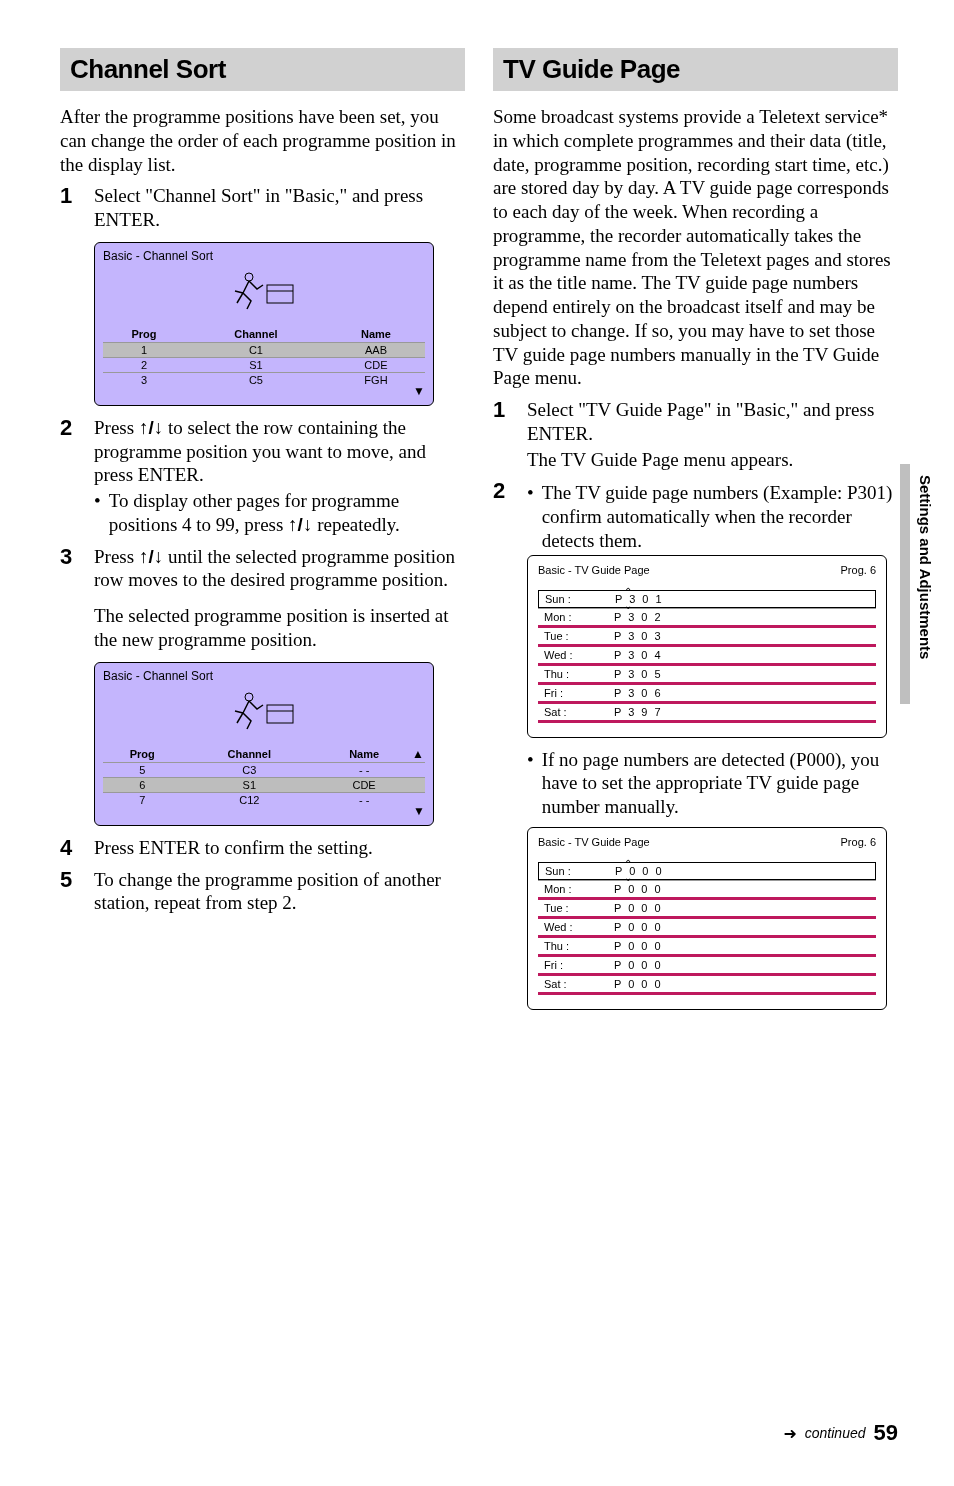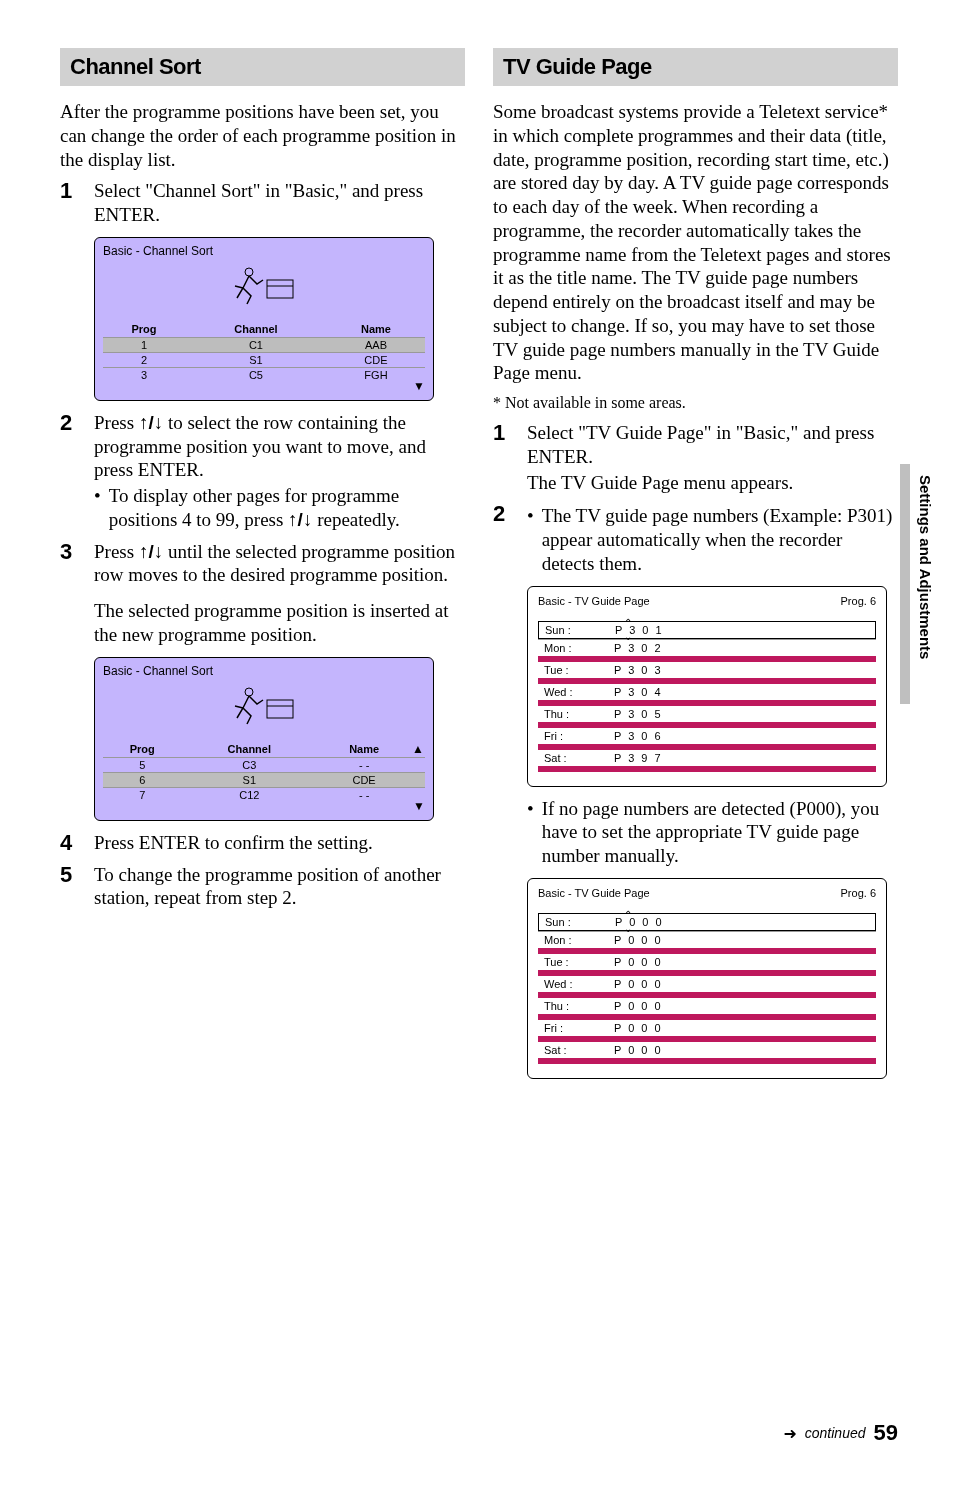--- a/index.html
+++ b/index.html
@@ -1,40 +1,40 @@
 <!DOCTYPE html>
 <html><head>
 <meta charset="utf-8">
 <style>
   * { box-sizing: border-box; margin: 0; padding: 0; }
   html, body { width: 954px; height: 1486px; background: #fff; font-family: "Times New Roman", Times, serif; color: #000; }
   .page { position: relative; width: 954px; height: 1486px; padding: 48px 56px 48px 60px; }
   .cols { display: flex; gap: 28px; }
   .col { width: 405px; }
   .section-bar { background: #d1d1d1; padding: 6px 10px; margin-bottom: 14px; }
-  .section-bar span { font-family: Arial, Helvetica, sans-serif; font-weight: 700; font-size: 22px; letter-spacing: -0.5px; }
+  .section-bar span { font-family: Arial, Helvetica, sans-serif; font-weight: 700; font-size: 26px; letter-spacing: -0.5px; }
   .body-text { font-size: 19px; line-height: 1.25; margin-bottom: 8px; }
   .step { display: flex; align-items: flex-start; gap: 12px; margin-top: 8px; }
   .step-num { font-family: Arial, Helvetica, sans-serif; font-weight: 700; font-size: 22px; width: 22px; flex-shrink: 0; line-height: 1.1; }
   .step-body { font-size: 19px; line-height: 1.25; }
   .bullet { display: flex; gap: 8px; margin-top: 2px; }
   .bullet-mark { flex-shrink: 0; }
   .ui-box { border: 1px solid #000; border-radius: 6px; padding: 6px 8px 10px 8px; font-family: Arial, Helvetica, sans-serif; font-size: 12px; margin: 10px 0 10px 34px; width: 340px; background:#c4b5fd; }
   .ui-title { font-size: 12px; margin-bottom: 4px; }
   .ui-icon { text-align:center; margin: 6px 0 10px 0; }
   .ui-icon svg { width: 70px; height: 44px; }
   .ui-table { width: 100%; border-collapse: collapse; font-size: 11px; }
   .ui-table th { font-weight: 700; text-align: center; padding: 2px 0; }
   .ui-table td { text-align: center; padding: 1px 0; border-top: 1px solid #999; }
   .hlrow td { background: #bdbdbd; }
   .triangle-down { font-size: 12px; line-height: 8px; }
   .triangle-up { font-size: 12px; line-height: 8px; }
-  .guide-box { border: 1px solid #000; border-radius: 6px; padding: 8px 10px 14px 10px; font-family: Arial, Helvetica, sans-serif; font-size: 12px; margin: 10px 0 10px 34px; width: 360px; background:#fff; position: relative; }
+  .guide-box { border: 1px solid #000; border-radius: 6px; padding: 8px 10px 14px 10px; font-family: Arial, Helvetica, sans-serif; font-size: 12px; margin: 2px 0 10px 34px; width: 360px; background:#fff; position: relative; }
   .guide-head { display:flex; justify-content: space-between; font-size: 11px; margin-bottom: 14px; }
-  .guide-row { display:flex; border-top: 1px solid #999; border-bottom: 6px solid #be185d; font-size: 11px; }
+  .guide-row { display:flex; border-top: 1px solid #999; border-bottom: 3px solid #be185d; font-size: 11px; }
   .guide-row + .guide-row { border-top: none; }
   .guide-day { width: 70px; padding: 2px 6px; }
   .guide-val { flex: 1; padding: 2px 6px; letter-spacing: 2px; }
   .guide-row.selected { border: 1px solid #000; }
   .caret { position:absolute; left: 96px; font-size: 10px; }
   .caret.top { top: 30px; }
   .caret.bot { top: 44px; }
   .footnote { font-size: 16px; line-height: 1.25; margin-top: 2px; }
   .side-tab { position: absolute; right: 44px; top: 464px; width: 10px; height: 240px; background: #bfbfbf; }
   .side-text { position: absolute; right: 20px; top: 475px; font-family: Arial, Helvetica, sans-serif; font-weight: 700; font-size: 15px; writing-mode: vertical-rl; }
@@ -169,36 +169,35 @@
         <div class="step-num">5</div>
         <div class="step-body">To change the programme position of another station, repeat from step 2.</div>
       </div>
     </div>
 
     <div class="col">
       <div class="section-bar">
         <span>TV Guide Page</span>
       </div>
       <p class="body-text">Some broadcast systems provide a Teletext service* in which complete programmes and their data (title, date, programme position, recording start time, etc.) are stored day by day. A TV guide page corresponds to each day of the week. When recording a programme, the recorder automatically takes the programme name from the Teletext pages and stores it as the title name. The TV guide page numbers depend entirely on the broadcast itself and may be subject to change. If so, you may have to set those TV guide page numbers manually in the TV Guide Page menu.</p>
-      <p class="footnote">* Not available in some areas.</p>
 
       <div class="step">
         <div class="step-num">1</div>
         <div class="step-body">
           <span>Select "TV Guide Page" in "Basic," and press ENTER.</span>
           <div style="margin-top:2px;">The TV Guide Page menu appears.</div>
         </div>
       </div>
 
       <div class="step">
         <div class="step-num">2</div>
         <div class="step-body">
           <div class="bullet">
             <span class="bullet-mark">•</span>
-            <span>The TV guide page numbers (Example: P301) appear automatically when the recorder detects them.</span>
+            <span>The TV guide page numbers (Example: P301) confirm automatically when the recorder detects them.</span>
           </div>
         </div>
       </div>
 
       <div class="guide-box">
         <div class="guide-head">
           <span>Basic - TV Guide Page</span>
           <span>Prog. 6</span>
         </div>
         <span class="caret top">⌃</span>

